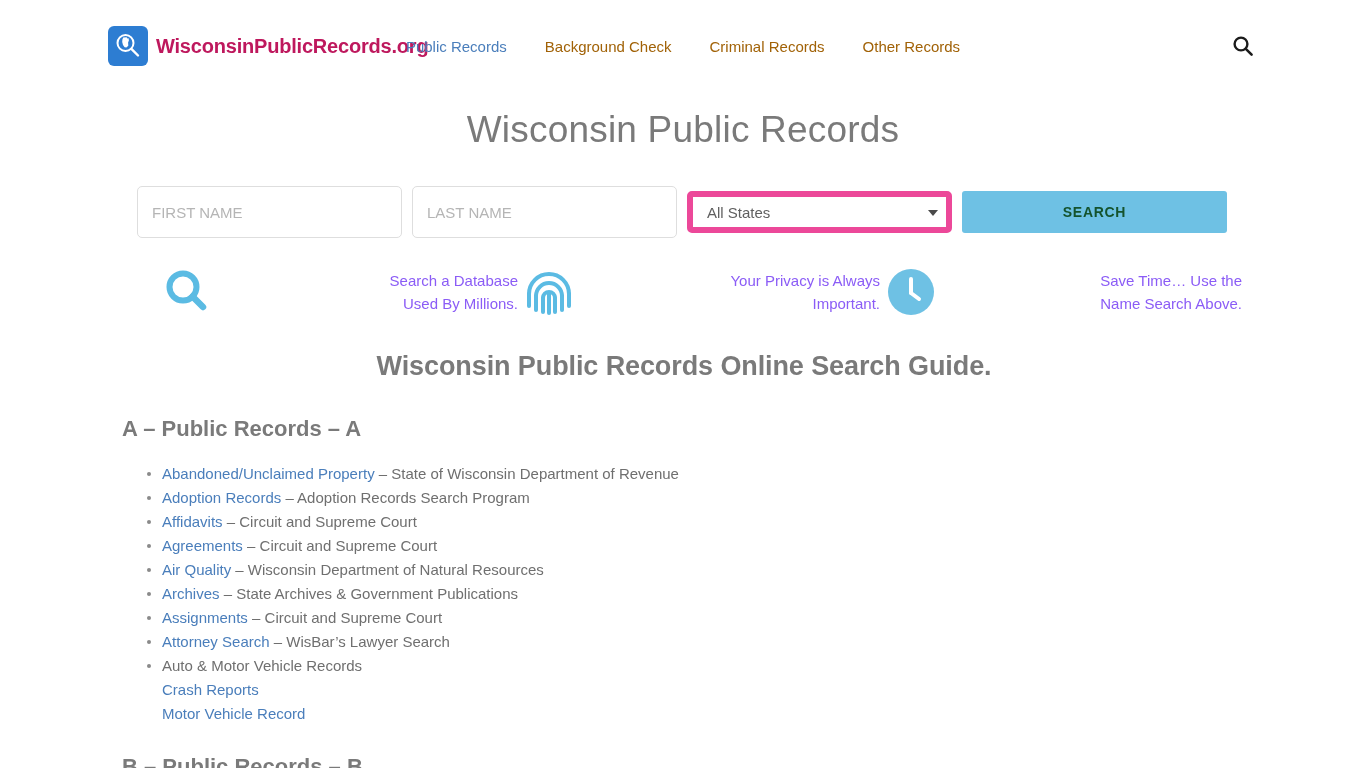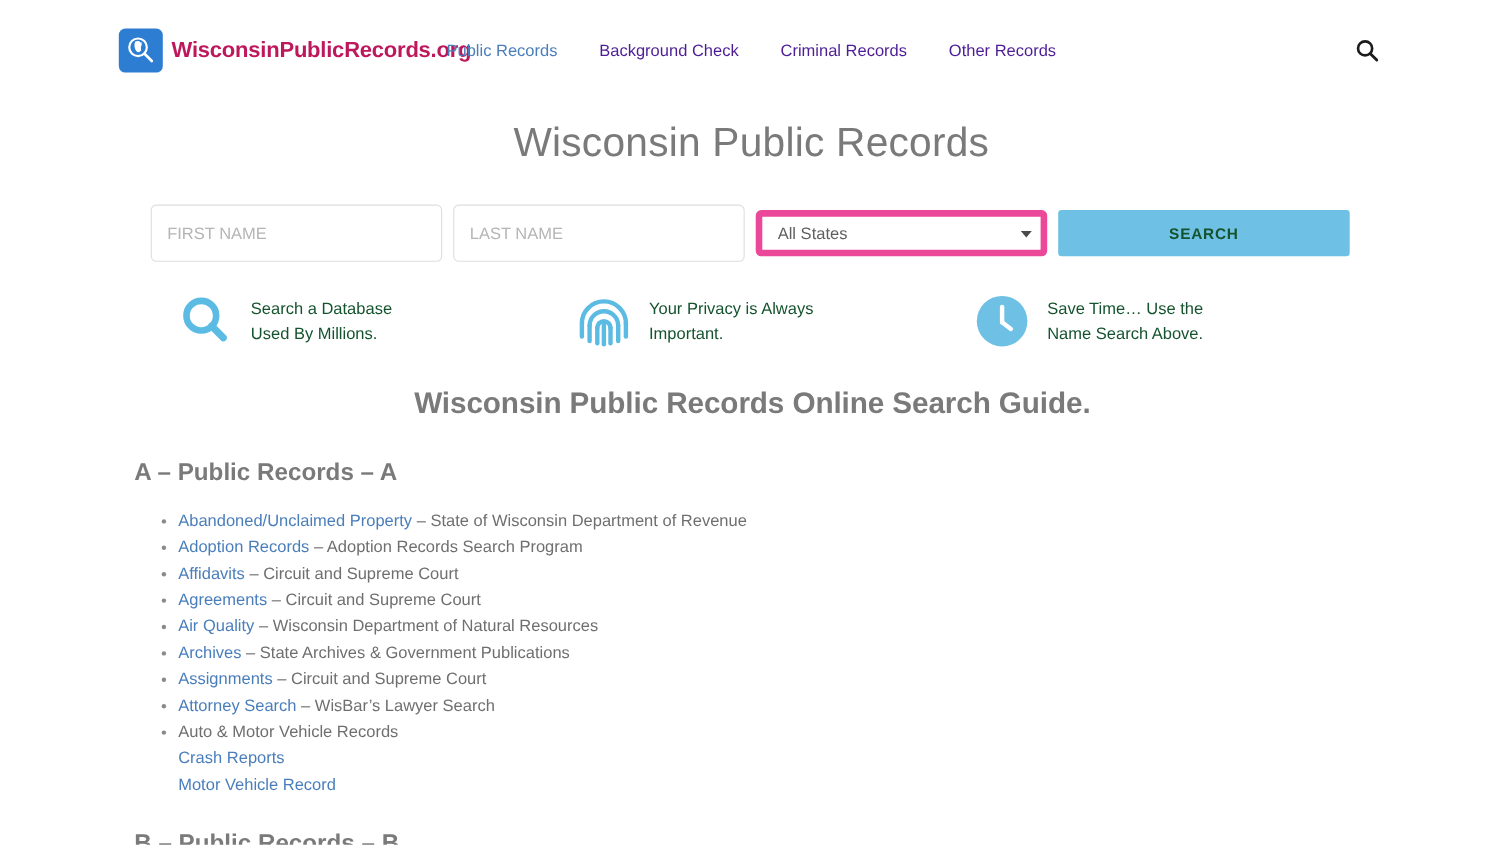--- a/index.html
+++ b/index.html
@@ -56,21 +56,21 @@
     display: flex;
     align-items: center;
     justify-content: center;
     gap: 38px;
     pointer-events: none;
   }
   .main-nav > * { pointer-events: auto; }
 
   .nav-link {
     font-size: 15px;
-    color: #4c1d95;
+    color: #a16207;
     text-decoration: none;
     white-space: nowrap;
   }
   .nav-link.active { color: #4a7ebb; }
 
   .header-search-btn {
     position: absolute;
     right: 108px;
     top: 50%;
     transform: translateY(-50%);
@@ -182,24 +182,24 @@
     width: 54px;
     height: 54px;
     flex: 0 0 auto;
     display: flex;
     align-items: center;
     justify-content: center;
   }
 
   .feature-text {
     flex: 1 1 auto;
-    text-align: left;
+    text-align: right;
     font-size: 15px;
     line-height: 1.55;
-    color: #14532d;
+    color: #8b5cf6;
     padding-right: 4px;
   }
 
   
   .content {
     padding: 0 120px 0 122px;
     margin-top: 32px;
   }
 
   .guide-title {

